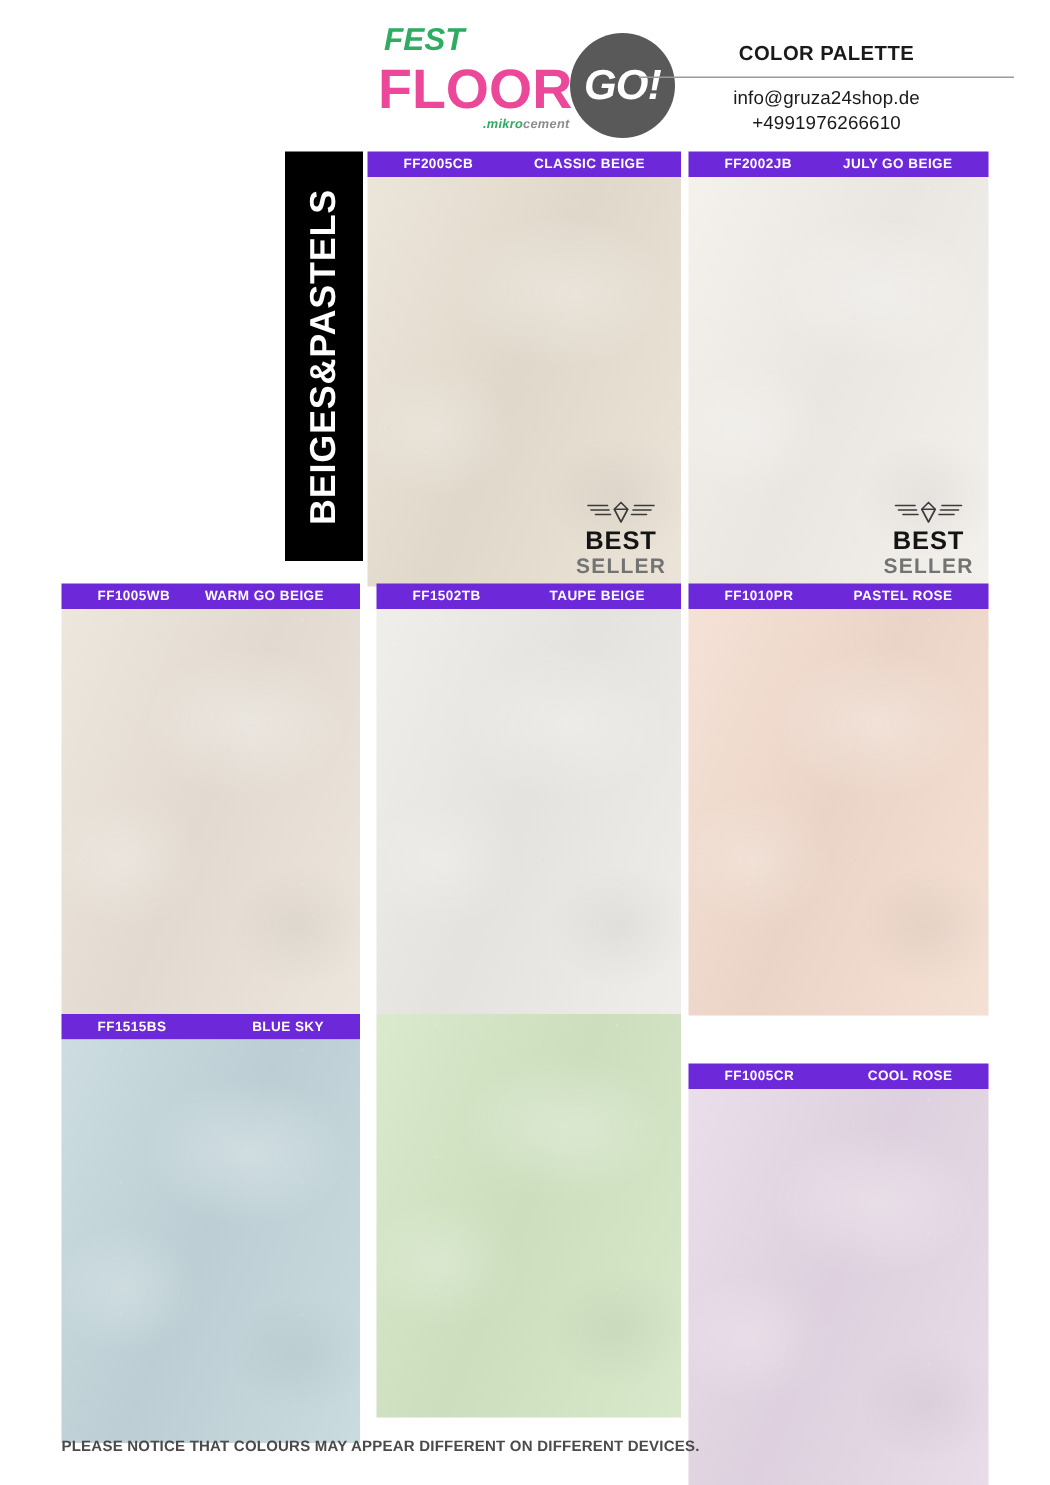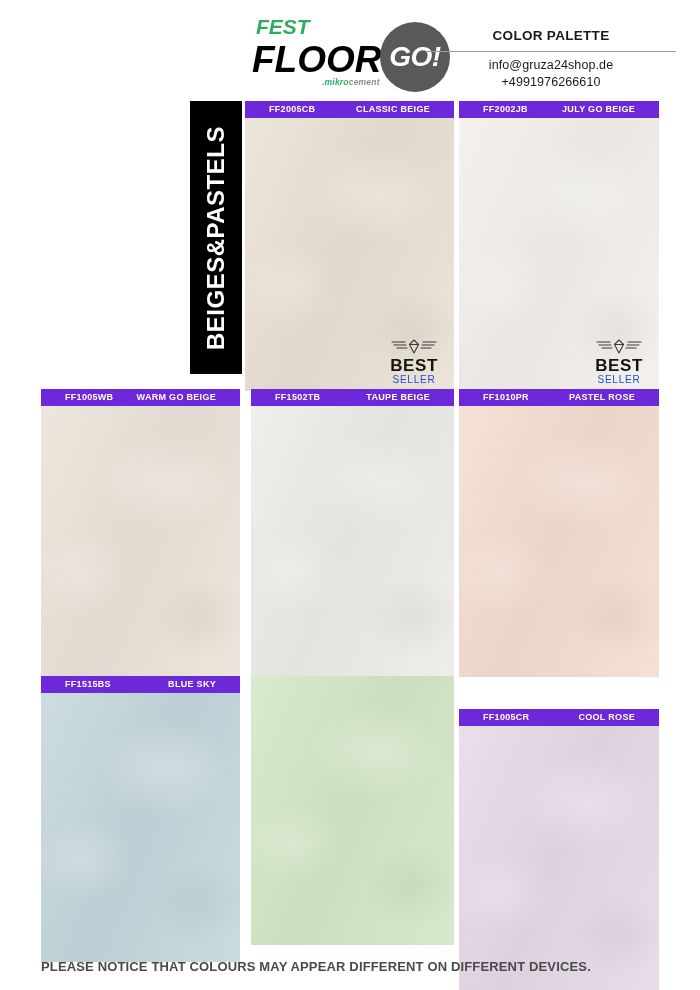--- a/index.html
+++ b/index.html
@@ -16,22 +16,22 @@
 
   .logo-block { position: absolute; left: 252px; top: 16px; width: 200px; height: 72px; }
   .logo-fest {
     position: absolute; left: 4px; top: 0px;
     font-size: 21px; font-weight: 700; font-style: italic;
     color: #2eac62; letter-spacing: 0px; line-height: 1;
     font-family: "Liberation Sans", sans-serif;
   }
   .logo-floor {
     position: absolute; left: 0px; top: 25px;
-    font-size: 37px; font-weight: 700; font-style: italic;
-    color: #000000; letter-spacing: 0px; line-height: 1;
+    font-size: 37px; font-weight: 700; 
+    color: #ec4899; letter-spacing: 0px; line-height: 1;
     font-family: "Liberation Sans", sans-serif;
   }
   .logo-sub {
     position: absolute; left: 70px; top: 62px;
     font-size: 8.5px; font-weight: 700; font-style: italic;
     letter-spacing: 0.2px; line-height: 1;
   }
   .logo-sub .mik { color: #2eac62; }
   .logo-sub .cem { color: #8d8d8d; }
 
@@ -119,28 +119,28 @@
   .bestseller {
     position: absolute; right: 7px; bottom: 6px;
     width: 66px; text-align: center; z-index: 4;
   }
   .bs-wings { display: block; margin: 0 auto 2px auto; }
   .bs-best {
     font-size: 17px; font-weight: 700; color: #141414;
     letter-spacing: 0.6px; line-height: 1; font-family: "Liberation Sans", sans-serif;
   }
   .bs-seller {
-    font-size: 10px; font-weight: 400; color: #1d4ed8;
+    font-size: 14px; font-weight: 700; color: #737373;
     letter-spacing: 0.8px; line-height: 1.15; font-family: "Liberation Sans", sans-serif;
   }
 
   
   .footer {
     position: absolute; left: 41px; top: 959px;
-    font-size: 13px; font-weight: 700; color: #4a4a4a;
+    font-size: 10px; font-weight: 700; color: #4a4a4a;
     letter-spacing: 0.15px;
   }
 </style>
 </head>
 <body>
 
 <div class="page">
 
   <div class="header">
 

